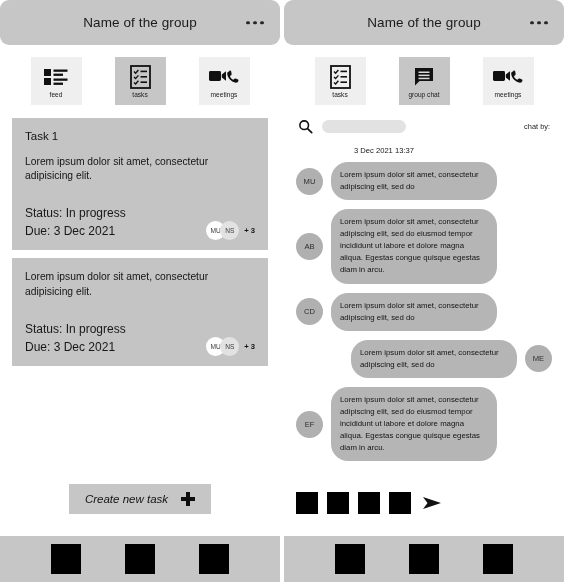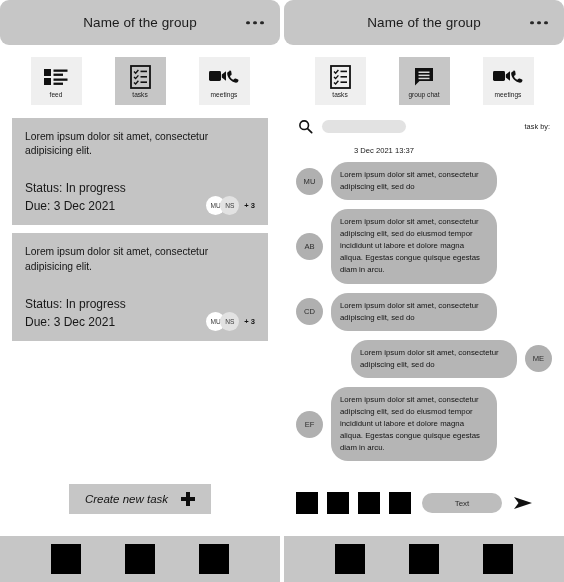--- a/index.html
+++ b/index.html
@@ -162,51 +162,52 @@
               <rect x="0" y="3" width="12" height="10" rx="1.4" fill="#111"></rect>
               <path d="M12.8 6.4 L17 3.3 L17 12.7 L12.8 9.6 Z" fill="#111"></path>
               <path d="M20.6 2.6 c1.2 0 1.6 .6 1.7 1.4 l.3 1.9 c.1 .8 -.3 1.2 -1 1.5 -.5 .2 -.7 .5 -.5 1.1 .4 1.3 1.4 2.4 2.7 3 .6 .3 1 .1 1.3 -.4 .4 -.6 .8 -.9 1.6 -.6 l1.8 .7 c.8 .3 1.1 .8 .9 1.6 -.3 1.3 -1.2 2 -2.6 1.9 -4 -.3 -8.2 -4.6 -8.6 -8.6 -.1 -1.4 .6 -2.3 1.9 -2.5 z" fill="#111"></path>
             </svg>
         </div>
         <div class="tab-label">meetings</div>
       </div>
     </div>
 
     <div class="task-list">
+
+      <div class="task-card">
+        <div class="task-title">Task 1</div>
+        <div class="task-body">Lorem ipsum dolor sit amet, consectetur adipisicing elit.</div>
+        <div class="task-foot">
+          <div class="task-meta">
+            <div>Status: In progress</div>
+            <div>Due: 3 Dec 2021</div>
+          </div>
+          <div class="avatars">
+            <div class="av a1">MU</div>
+            <div class="av a2">NS</div>
+            <div class="av-more">+ 3</div>
+          </div>
+        </div>
+      </div>
 
       <div class="task-card">
         <div class="task-body">Lorem ipsum dolor sit amet, consectetur adipisicing elit.</div>
         <div class="task-foot">
           <div class="task-meta">
             <div>Status: In progress</div>
             <div>Due: 3 Dec 2021</div>
           </div>
           <div class="avatars">
             <div class="av a1">MU</div>
             <div class="av a2">NS</div>
             <div class="av-more">+ 3</div>
           </div>
         </div>
       </div>
 
-      <div class="task-card">
-        <div class="task-body">Lorem ipsum dolor sit amet, consectetur adipisicing elit.</div>
-        <div class="task-foot">
-          <div class="task-meta">
-            <div>Status: In progress</div>
-            <div>Due: 3 Dec 2021</div>
-          </div>
-          <div class="avatars">
-            <div class="av a1">MU</div>
-            <div class="av a2">NS</div>
-            <div class="av-more">+ 3</div>
-          </div>
-        </div>
-      </div>
-
     </div>
 
     <div class="spacer"></div>
 
     <div class="create-wrap">
       <div class="create-btn">
         <span class="create-label">Create new task</span>
         <span class="plus"></span>
       </div>
     </div>
@@ -266,21 +267,21 @@
         <div class="tab-label">meetings</div>
       </div>
     </div>
 
     <div class="searchrow">
       <svg class="mag" viewBox="0 0 16 16">
           <circle cx="6.6" cy="6.6" r="4.6" fill="none" stroke="#111" stroke-width="1.7"></circle>
           <line x1="10.2" y1="10.2" x2="14.6" y2="14.6" stroke="#111" stroke-width="1.8" stroke-linecap="round"></line>
         </svg>
       <div class="searchfield"></div>
-      <div class="sortby">task by:</div>
+      <div class="sortby">chat by:</div>
     </div>
 
     <div class="chat">
       <div class="chat-date">3 Dec 2021 13:37</div>
 
       <div class="msg">
         <div class="cav">MU</div>
         <div class="bubble">Lorem ipsum dolor sit amet, consectetur adipiscing elit, sed do</div>
       </div>
 
@@ -305,21 +306,20 @@
       </div>
     </div>
 
     <div class="spacer"></div>
 
     <div class="composer">
       <div class="sq"></div>
       <div class="sq"></div>
       <div class="sq"></div>
       <div class="sq"></div>
-      <div class="textfield">Text</div>
       <svg class="send" viewBox="0 0 20 16">
           <path d="M1 2 L19 8 L1 14 L5.5 8 Z" fill="#111"></path>
         </svg>
     </div>
 
     <div class="botnav">
       <div class="sq"></div>
       <div class="sq"></div>
       <div class="sq"></div>
     </div>

